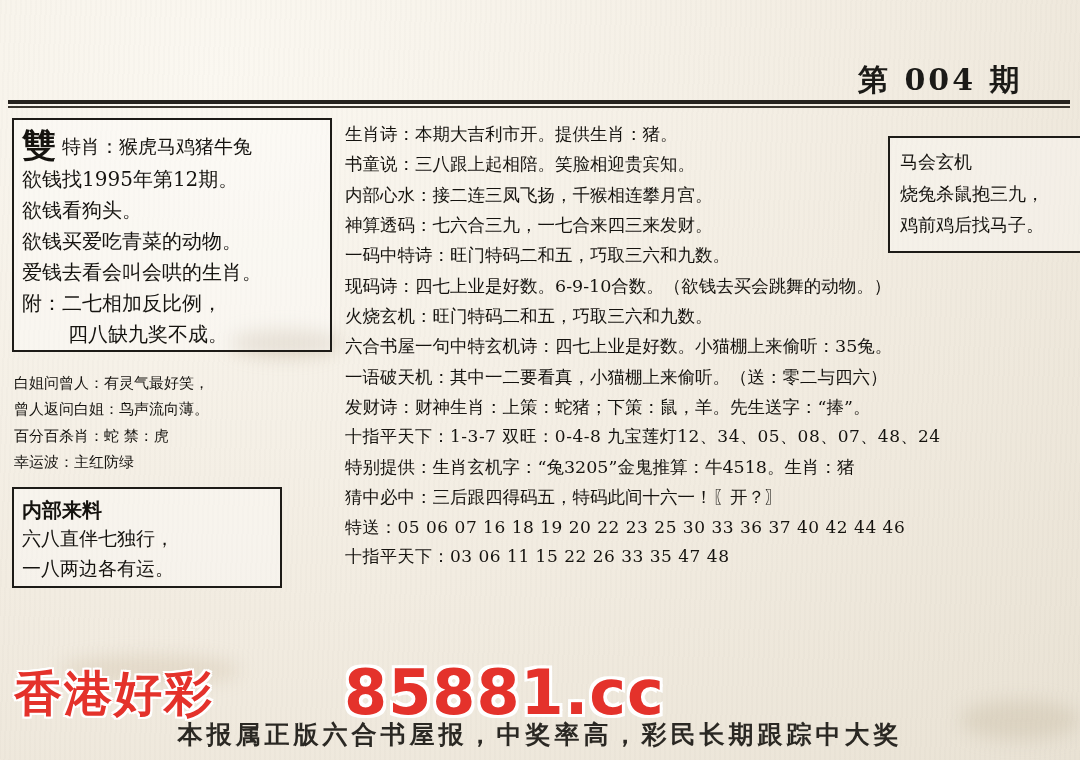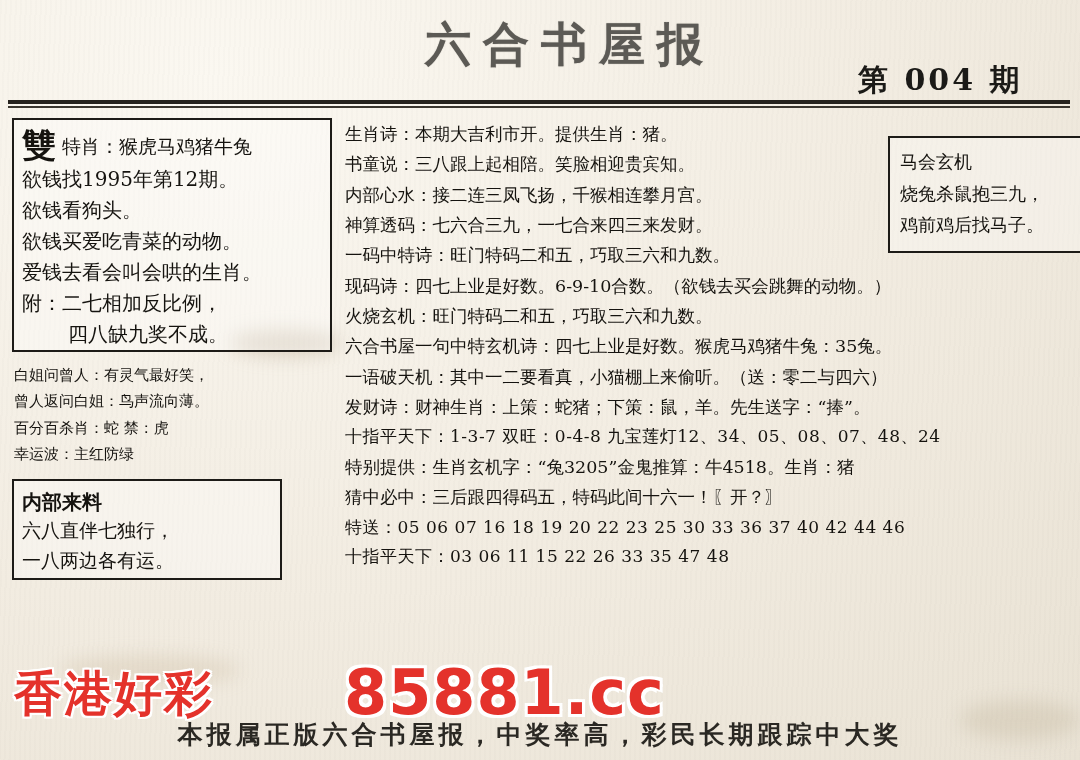--- a/index.html
+++ b/index.html
@@ -59,21 +59,21 @@
   }
   .lead-line{
     font-family:"DejaVu Serif","Liberation Serif",serif;
     font-size:19px;line-height:1.12;white-space:nowrap;
   }
   .l-row{
     font-family:"DejaVu Serif","Liberation Serif",serif;
     font-size:20px;line-height:1.55;white-space:nowrap;
   }
   .l-row.indent{padding-left:46px;}
-  .mid-lines{margin-top:10px;padding-left:2px;}
+  .mid-lines{margin-top:18px;padding-left:2px;}
   .m-row{
     font-family:"DejaVu Serif","Liberation Serif",serif;
     font-size:15px;line-height:1.75;white-space:nowrap;
   }
   .box2{margin-top:12px;width:250px;}
   .b2-title{
     font-family:"DejaVu Serif","Liberation Serif",serif;
     font-size:20px;font-weight:bold;line-height:1.5;
   }
   .b2-row{
@@ -141,21 +141,20 @@
 <body>
 
 <div class="page">
   <div class="paper-noise"></div>
 
   <div class="smudge" style="left:230px;top:330px;width:110px;height:26px;background:rgba(170,150,120,0.35);"></div>
   <div class="smudge" style="left:60px;top:655px;width:180px;height:30px;background:rgba(190,170,140,0.25);"></div>
   <div class="smudge" style="left:960px;top:700px;width:120px;height:40px;background:rgba(190,175,150,0.3);"></div>
 
   <div class="masthead">
-    <div class="mast-title">六合书屋报</div>
     <div class="mast-issue">第 004 期</div>
   </div>
   <div class="rule"></div>
   <div class="rule thin"></div>
 
   <div class="left-col">
     <div class="box">
       <div class="lead-line">
         <span class="big-char">雙</span><span>特肖：猴虎马鸡猪牛兔</span>
       </div>
@@ -197,21 +196,21 @@
     <div class="c-row">
       <span class="lbl">一码中特诗：</span><span>旺门特码二和五，巧取三六和九数。</span>
     </div>
     <div class="c-row">
       <span class="lbl">现码诗：</span><span>四七上业是好数。6-9-10合数。（欲钱去买会跳舞的动物。）</span>
     </div>
     <div class="c-row">
       <span class="lbl">火烧玄机：</span><span>旺门特码二和五，巧取三六和九数。</span>
     </div>
     <div class="c-row">
-      <span class="lbl">六合书屋一句中特玄机诗：</span><span>四七上业是好数。猴虎马鸡猪牛兔：35兔。</span>
+      <span class="lbl">六合书屋一句中特玄机诗：</span><span>四七上业是好数。小猫棚上来偷听：35兔。</span>
     </div>
     <div class="c-row">
       <span class="lbl">一语破天机：</span><span>其中一二要看真，小猫棚上来偷听。（送：零二与四六）</span>
     </div>
     <div class="c-row">
       <span class="lbl">发财诗：</span><span>财神生肖：上策：蛇猪；下策：鼠，羊。先生送字：“捧”。</span>
     </div>
     <div class="c-row num">
       <span class="lbl">十指平天下：</span><span>1-3-7 双旺：0-4-8 九宝莲灯12、34、05、08、07、48、24</span>
     </div>

